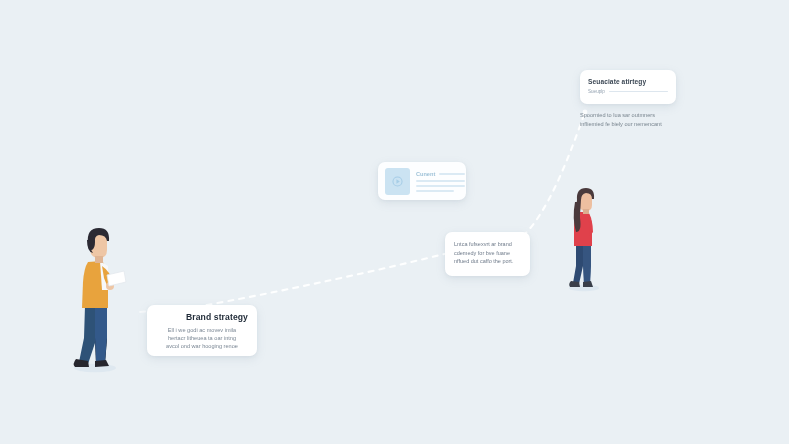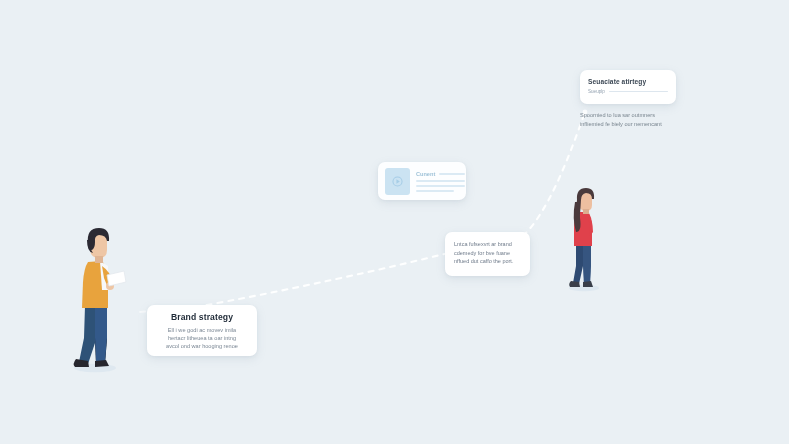--- a/index.html
+++ b/index.html
@@ -51,20 +51,21 @@
     text-align: center;
   }
   #card-brand .c-title {
     font-size: 8.6px;
     font-weight: bold;
     color: #1f2a37;
     letter-spacing: .1px;
     line-height: 11px;
     margin-bottom: 3px;
     filter: blur(0.18px);
+    text-align: right;
   }
   #card-brand .c-body {
     font-size: 5.6px;
     color: #7b8794;
     line-height: 8.2px;
     filter: blur(0.35px);
   }
 
   
   #card-note {

